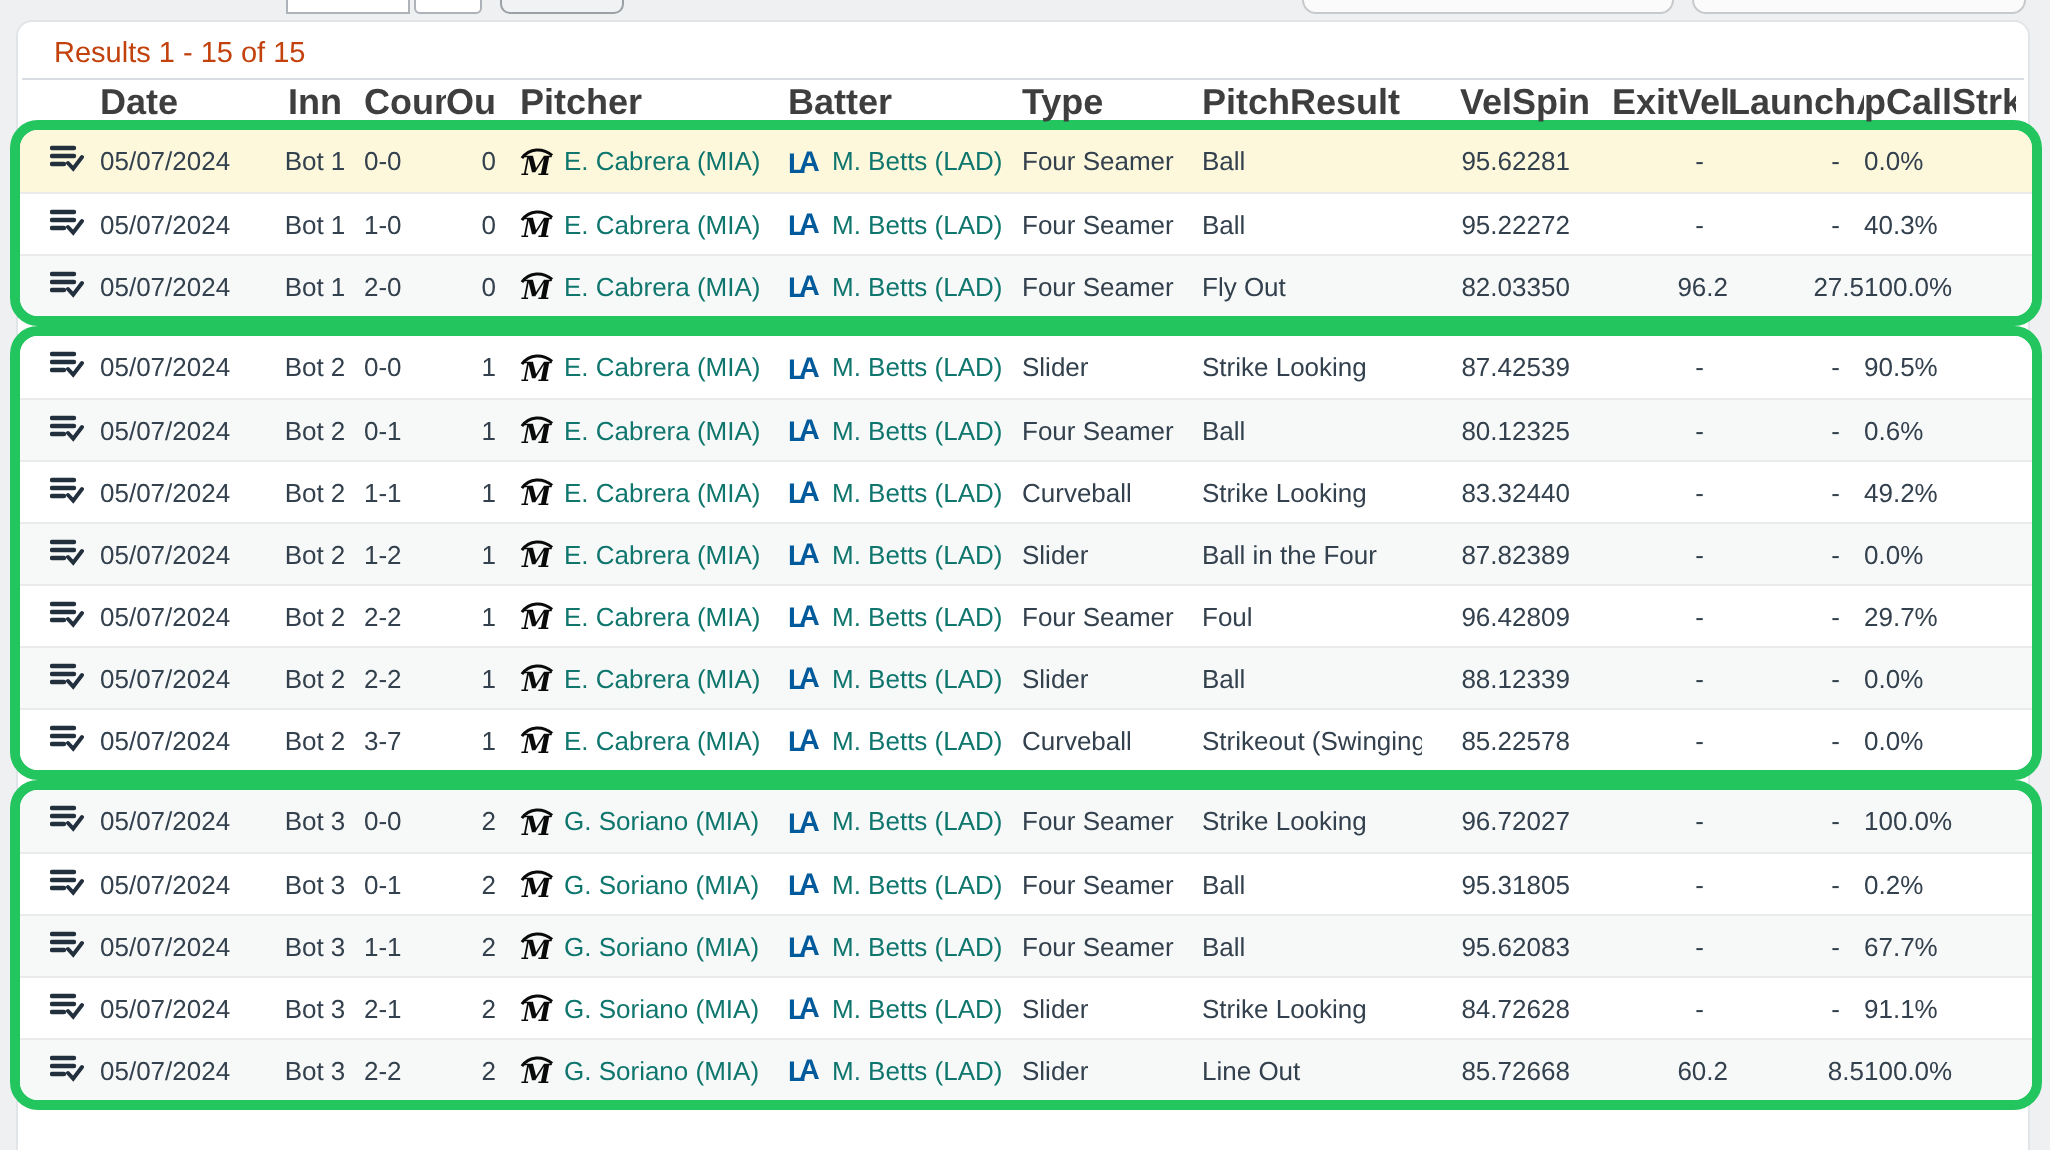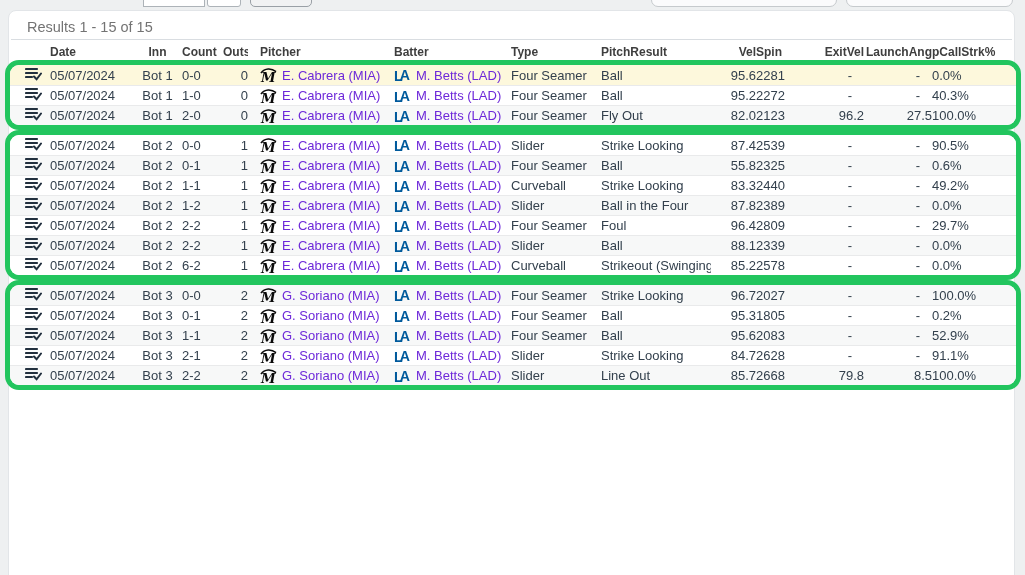--- a/index.html
+++ b/index.html
@@ -11,30 +11,30 @@
   #ctl-input { left:143px; top:-14px; width:62px;  height:21px; }
   #ctl-spin  { left:207px; top:-14px; width:34px;  height:21px; border-radius:3px; }
   #ctl-btn   { left:250px; top:-16px; width:62px;  height:23px; border-radius:5px; background:#f1f2f3; border-color:#9aa0a6; }
   #ctl-wide1 { left:651px; top:-18px; width:186px; height:25px; border-radius:7px; background:#fbfbfc; border-color:#c6cacd; }
   #ctl-wide2 { left:846px; top:-18px; width:167px; height:25px; border-radius:7px; background:#fbfbfc; border-color:#c6cacd; }
 
   .panel { position:absolute; left:8px; right:10px; top:10px; bottom:-4px;
     background:#fff; border:1px solid #e2e5e8; border-radius:8px 8px 0 0; padding:0 2px; }
 
   .results-bar { height:29px; padding:8px 0 0 16px; font-size:14.5px;
-    color:#737373; border-bottom:1px solid #d9dde1; }
+    color:#c2410c; border-bottom:1px solid #d9dde1; }
 
   .row, .header-row { display:flex; align-items:center; }
   .header-row { border-left:5px solid transparent; border-right:5px solid transparent;
     margin:0 -9px 0 -6px; height:20px; padding-top:3px;
-    font-size:12px; font-weight:700; color:#3e3e3e; }
+    font-size:18px; font-weight:700; color:#3e3e3e; }
 
   .group { border:5px solid #22c55e; border-radius:14px; margin:0 -9px 0 -6px;
     background:#fff; overflow:hidden; }
-  .row { height:20px; font-size:13px; color:#33404d; background:#fff; }
+  .row { height:31px; font-size:13px; color:#33404d; background:#fff; }
   .row + .row { border-top:1px solid #e9eaeb; }
   .row.alt { background:#f7f8f8; }
   .row.selected { background:#fdf8dc; }
 
   .c { flex:none; white-space:nowrap; overflow:hidden; }
   .c-icon      { width:40px;  padding-left:15px; }
   .c-date      { width:83px; }
   .c-inn       { width:49px;text-align:center; }
   .c-count     { width:41px; }
   .c-outs      { width:25px;  text-align:right; }
@@ -42,21 +42,21 @@
   .c-batter    { width:117px; padding-left:10px; display:flex; align-items:center; gap:5px; }
   .c-type      { width:90px;  padding-left:10px; }
   .c-result    { width:120px; padding-left:10px; }
   .c-vel       { width:45px;  text-align:right; }
   .c-spin      { width:50px;  text-align:left; }
   .c-exitvel   { width:58px;  text-align:right; }
   .c-launchang { width:68px;  text-align:right; }
   .c-pcall     { width:76px;  text-align:left; }
   .dash { padding-right:12px; }
 
-  a.player-link { color:#6d28d9; text-decoration:none; cursor:pointer; }
+  a.player-link { color:#0f766e; text-decoration:none; cursor:pointer; }
   .logo { display:inline-flex; width:17px; flex:none; }
   .icon-btn { cursor:pointer; display:inline-flex; }
 </style>
 </head>
 <body>
 
 <div class="ctl" id="ctl-input"></div>
 <div class="ctl" id="ctl-spin"></div>
 <div class="ctl" id="ctl-btn"></div>
 <div class="ctl" id="ctl-wide1"></div>
@@ -195,21 +195,21 @@
               <svg width="17" height="16" viewBox="0 0 18 16">
                 <text x="0" y="14" font-size="15" font-weight="bold" fill="#005A9C">L</text>
                 <text x="6" y="13" font-size="15" font-weight="bold" fill="#005A9C">A</text>
               </svg>
             </span>
             <a class="player-link">M. Betts (LAD)</a>
           </span>
           <span class="c c-type">Four Seamer</span>
           <span class="c c-result">Fly Out</span>
           <span class="c c-vel">82.0</span>
-          <span class="c c-spin">2123</span>
+          <span class="c c-spin">3350</span>
           <span class="c c-exitvel">96.2</span>
           <span class="c c-launchang">27.5</span>
           <span class="c c-pcall">100.0%</span>
         </div>
       </div>
       <div class="group" style="border-color: rgb(34, 197, 94);">
         <div class="row">
           <span class="c c-icon"><span class="icon-btn">
               <svg width="17" height="14" viewBox="0 0 17 14">
                 <g stroke="#22303e" stroke-width="2.2" stroke-linecap="round">
@@ -278,21 +278,21 @@
             <span class="logo">
               <svg width="17" height="16" viewBox="0 0 18 16">
                 <text x="0" y="14" font-size="15" font-weight="bold" fill="#005A9C">L</text>
                 <text x="6" y="13" font-size="15" font-weight="bold" fill="#005A9C">A</text>
               </svg>
             </span>
             <a class="player-link">M. Betts (LAD)</a>
           </span>
           <span class="c c-type">Four Seamer</span>
           <span class="c c-result">Ball</span>
-          <span class="c c-vel">55.8</span>
+          <span class="c c-vel">80.1</span>
           <span class="c c-spin">2325</span>
           <span class="c c-exitvel dash">-</span>
           <span class="c c-launchang dash">-</span>
           <span class="c c-pcall">0.6%</span>
         </div>
         <div class="row">
           <span class="c c-icon"><span class="icon-btn">
               <svg width="17" height="14" viewBox="0 0 17 14">
                 <g stroke="#22303e" stroke-width="2.2" stroke-linecap="round">
                   <line x1="1" y1="2" x2="12" y2="2"></line>
@@ -461,21 +461,21 @@
                 <g stroke="#22303e" stroke-width="2.2" stroke-linecap="round">
                   <line x1="1" y1="2" x2="12" y2="2"></line>
                   <line x1="1" y1="6" x2="12" y2="6"></line>
                   <line x1="1" y1="10" x2="7" y2="10"></line>
                 </g>
                 <path d="M9 9.5 l2.6 2.8 L16 6.5" stroke="#22303e" stroke-width="2" fill="none" stroke-linecap="round"></path>
               </svg>
             </span></span>
           <span class="c c-date">05/07/2024</span>
           <span class="c c-inn">Bot 2</span>
-          <span class="c c-count">6-2</span>
+          <span class="c c-count">3-7</span>
           <span class="c c-outs">1</span>
           <span class="c c-pitcher">
             <span class="logo">
               <svg width="17" height="16" viewBox="0 0 18 16">
                 <path d="M1 6 C5 0.5, 12 0.5, 17 4.5" stroke="#0a0a0a" stroke-width="1.6" fill="none"></path>
                 <text x="1" y="15" font-family="DejaVu Serif" ,="" serif="" font-size="14" font-style="italic" font-weight="bold" fill="#0a0a0a">M</text>
               </svg>
             </span>
             <a class="player-link">E. Cabrera (MIA)</a>
           </span>
@@ -612,21 +612,21 @@
               </svg>
             </span>
             <a class="player-link">M. Betts (LAD)</a>
           </span>
           <span class="c c-type">Four Seamer</span>
           <span class="c c-result">Ball</span>
           <span class="c c-vel">95.6</span>
           <span class="c c-spin">2083</span>
           <span class="c c-exitvel dash">-</span>
           <span class="c c-launchang dash">-</span>
-          <span class="c c-pcall">52.9%</span>
+          <span class="c c-pcall">67.7%</span>
         </div>
         <div class="row">
           <span class="c c-icon"><span class="icon-btn">
               <svg width="17" height="14" viewBox="0 0 17 14">
                 <g stroke="#22303e" stroke-width="2.2" stroke-linecap="round">
                   <line x1="1" y1="2" x2="12" y2="2"></line>
                   <line x1="1" y1="6" x2="12" y2="6"></line>
                   <line x1="1" y1="10" x2="7" y2="10"></line>
                 </g>
                 <path d="M9 9.5 l2.6 2.8 L16 6.5" stroke="#22303e" stroke-width="2" fill="none" stroke-linecap="round"></path>
@@ -692,19 +692,19 @@
                 <text x="0" y="14" font-size="15" font-weight="bold" fill="#005A9C">L</text>
                 <text x="6" y="13" font-size="15" font-weight="bold" fill="#005A9C">A</text>
               </svg>
             </span>
             <a class="player-link">M. Betts (LAD)</a>
           </span>
           <span class="c c-type">Slider</span>
           <span class="c c-result">Line Out</span>
           <span class="c c-vel">85.7</span>
           <span class="c c-spin">2668</span>
-          <span class="c c-exitvel">79.8</span>
+          <span class="c c-exitvel">60.2</span>
           <span class="c c-launchang">8.5</span>
           <span class="c c-pcall">100.0%</span>
         </div>
       </div>
     </div>
 </div>
 
 </body></html>

